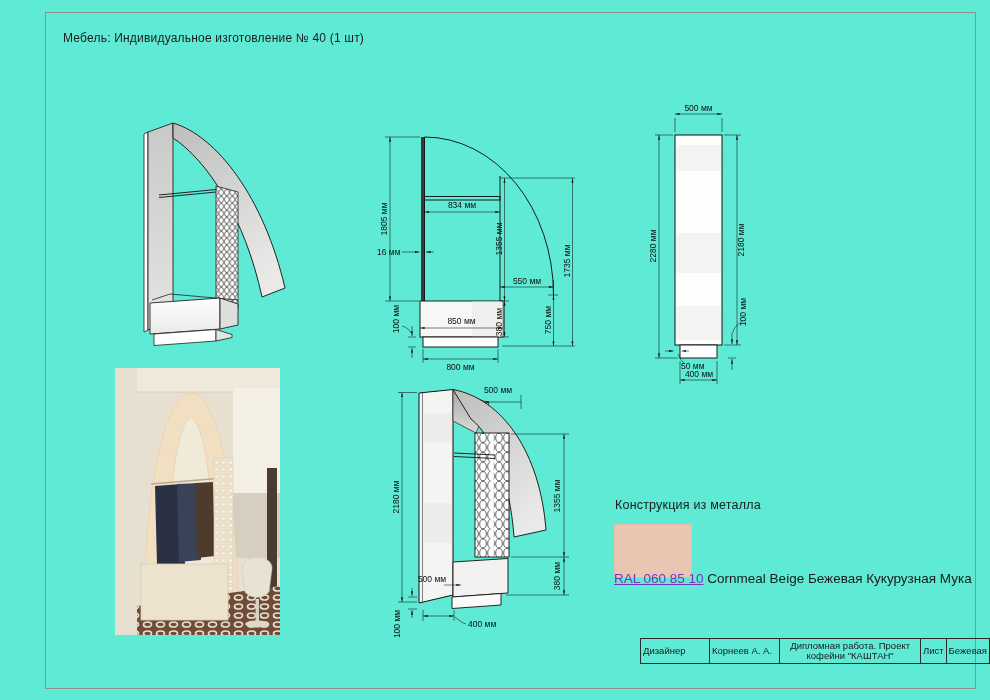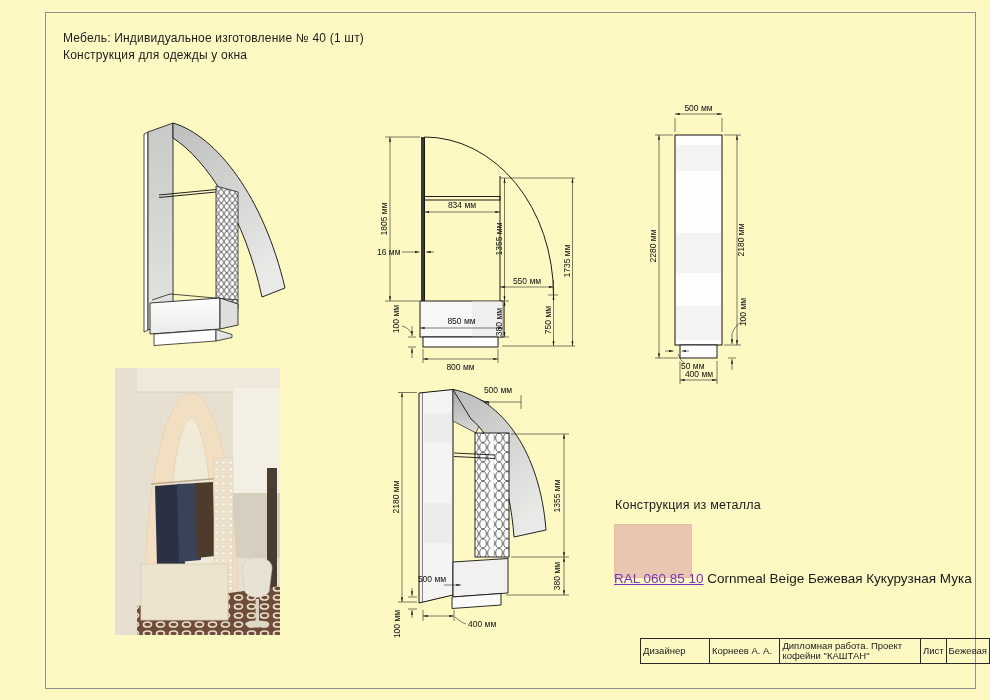--- a/index.html
+++ b/index.html
@@ -1,31 +1,31 @@
 <!DOCTYPE html>
 <html><head>
 <meta charset="utf-8">
 <style>
   html,body{margin:0;padding:0;background:#fff;}
-  #sheet{position:relative;width:990px;height:700px;background:#fef9c3;overflow:hidden;
+  #sheet{position:relative;width:990px;height:700px;background:#5eead4;overflow:hidden;
          font-family:"Liberation Sans",sans-serif;color:#1a1a1a;}
   .abs{position:absolute;}
   #page-frame{left:45px;top:12px;width:929px;height:675px;border:1px solid #8f8f8f;}
   
   #titles{left:63px;top:30px;line-height:17px;font-size:12px;letter-spacing:.2px;color:#1c1c1c;}
   
   #material-label{left:615px;top:498px;font-size:12.5px;letter-spacing:.2px;}
   #swatch{left:614px;top:524px;width:76px;height:52px;background:#E9C6B2;border:1px solid #e3bda6;}
   #ral-line{left:614px;top:571px;font-size:13.5px;white-space:nowrap;}
   #ral-line a{color:#7733bb;text-decoration:underline;}
   
   #title-block{left:640px;top:638px;border-collapse:collapse;table-layout:fixed;}
   #title-block td{border:1px solid #2a2a2a;padding:0 2px;font-size:9.5px;line-height:10.5px;
                   height:24px;overflow:hidden;}
-  td.doc{font-size:9px;text-align:left;margin-top:32px;}
+  td.doc{font-size:9px;text-align:center;margin-top:32px;}
   td.small{font-size:8px;text-align:right;padding:0 1px;}
   td.num{font-size:10px;text-align:center;}
   
   text{font-family:"Liberation Sans",sans-serif;font-size:8.5px;fill:#111;}
   .dim{stroke:#111;stroke-width:.55;fill:none;}
   .obj{stroke:#111;stroke-width:.95;fill:none;}
 </style>
 </head>
 <body>
 
@@ -63,21 +63,20 @@
       </linearGradient>
       <linearGradient id="baseGrad" x1="0" y1="0" x2="0" y2="1">
         <stop offset="0" stop-color="#ffffff"></stop>
           <stop offset="1" stop-color="#e9e9e7"></stop>
       </linearGradient>
     </defs>
   </svg>
 
   <div class="abs" id="titles">
     <div>Мебель: Индивидуальное изготовление № 40 (1 шт)</div>
-    <div>Конструкция для одежды у окна</div>
   </div>
 
   <svg class="abs" style="left:112px;top:98px;" width="195" height="265" viewBox="0 0 195 265">
     <polygon points="32,36 36,34 36,232 32,234" fill="#ffffff" stroke="#222" stroke-width="0.8"></polygon>
     <polygon points="36,34 61,25 61,223 36,232" fill="url(#wallGrad)" stroke="#222" stroke-width="0.9"></polygon>
     <path d="M61,25 C105,38 152,100 173,190 L150,199 C133,120 95,62 61,40 Z" fill="url(#arcGrad)" stroke="#222" stroke-width="1"></path>
     <polygon points="104,88 126,94 126,211 104,205" fill="#fff" stroke="none"></polygon>
     <polygon points="104,88 126,94 126,211 104,205" fill="url(#chainS)" stroke="#222" stroke-width="0.8"></polygon>
     <line x1="47" y1="97" x2="104" y2="91.5" stroke="#222" stroke-width="1"></line>
     <line x1="47" y1="99.5" x2="104" y2="94" stroke="#222" stroke-width="1"></line>

